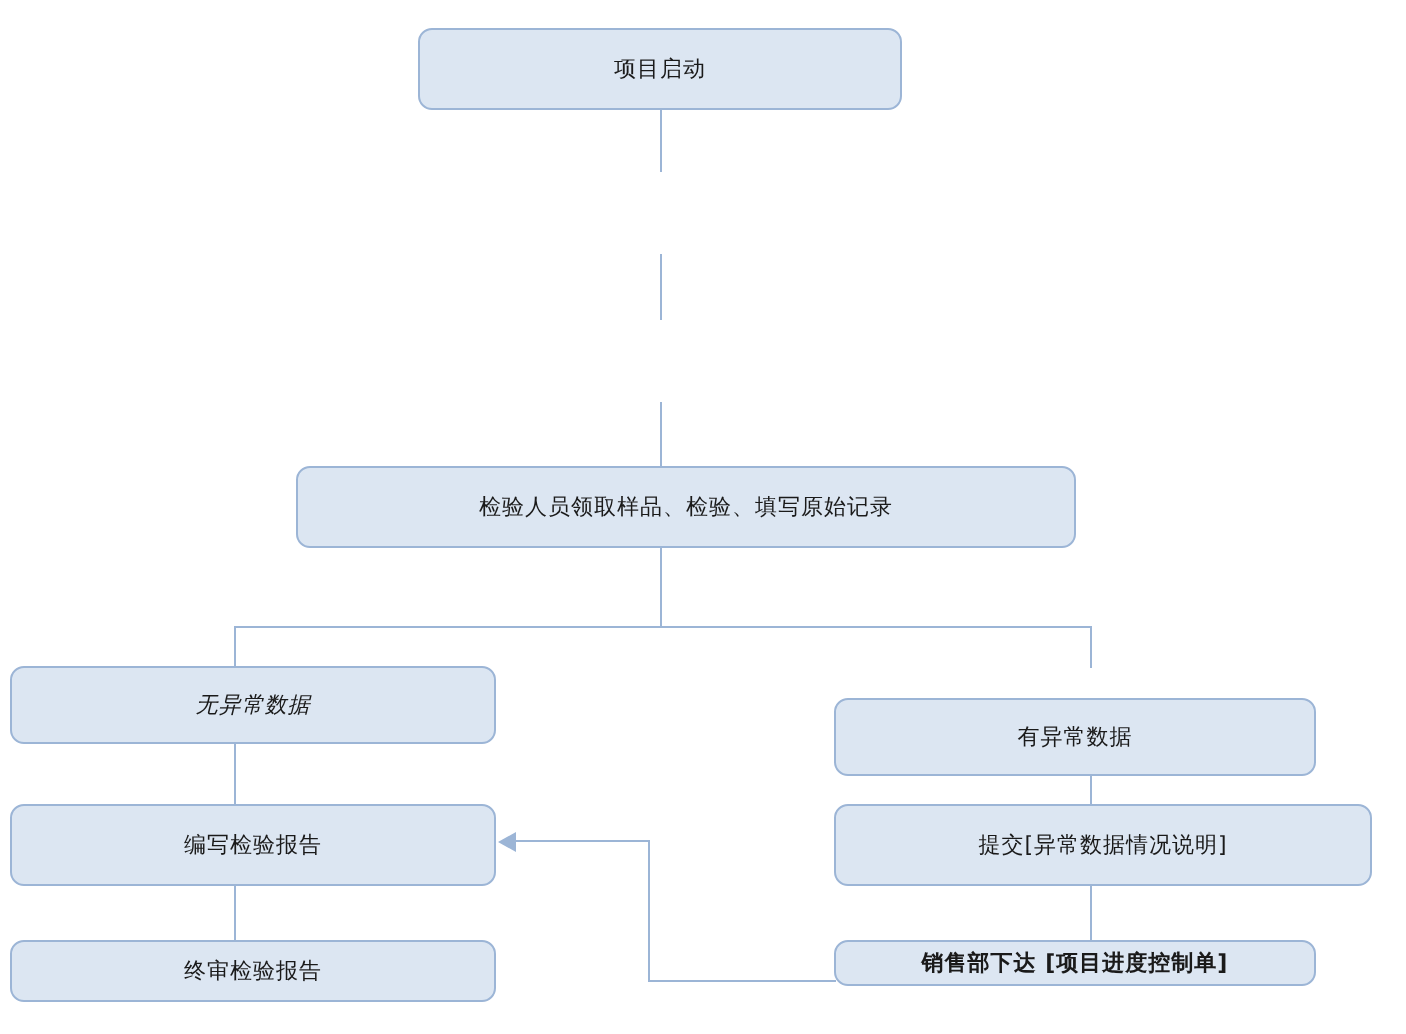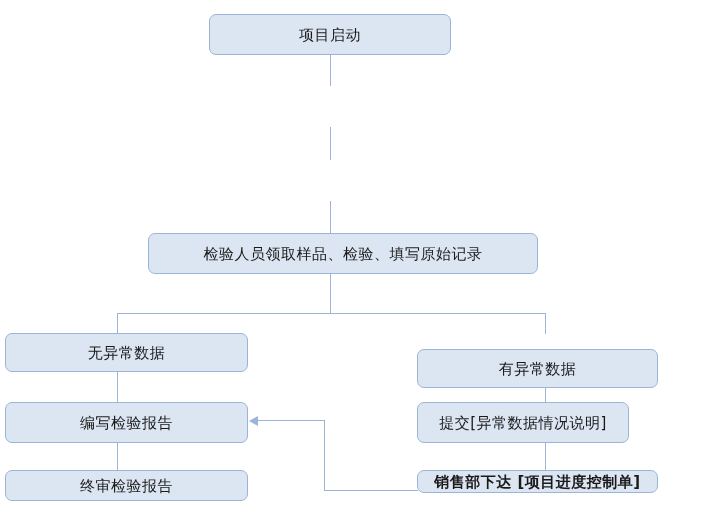--- a/index.html
+++ b/index.html
@@ -20,21 +20,21 @@
   .node {
     position: absolute;
     box-sizing: border-box;
     background: #dce6f2;
     border: 1px solid #9cb5d6;
     border-radius: 7px;
     display: flex;
     align-items: center;
     justify-content: center;
     color: #1a1a1a;
-    font-size: 15px;
+    font-size: 11px;
     line-height: 1.2;
     letter-spacing: 0.5px;
     white-space: nowrap;
     text-align: center;
   }
   .node .node-label {
     display: block;
   }
   
   .conn {
@@ -87,33 +87,33 @@
   <div class="node" style="left:209px; top:14px; width:242px; height:41px;">
     <span class="node-label">项目启动</span>
   </div>
 
 
 
   <div class="node" style="left:148px; top:233px; width:390px; height:41px;">
     <span class="node-label">检验人员领取样品、检验、填写原始记录</span>
   </div>
 
-  <div class="node" style="left:5px; top:333px; width:243px; height:39px;">
+  <div class="node" style="left:5px; top:333px; width:243px; height:39px;font-style:italic;">
     <span class="node-label">无异常数据</span>
   </div>
 
   <div class="node" style="left:417px; top:333px; width:241px; height:39px;margin-top:16px;">
     <span class="node-label">有异常数据</span>
   </div>
 
   <div class="node" style="left:5px; top:402px; width:243px; height:41px;">
     <span class="node-label">编写检验报告</span>
   </div>
 
-  <div class="node" style="left:417px; top:402px; width:212px; height:41px;">
+  <div class="node" style="left:417px; top:402px; width:269px; height:41px;">
     <span class="node-label">提交[异常数据情况说明]</span>
   </div>
 
   <div class="node" style="left:5px; top:470px; width:243px; height:31px;">
     <span class="node-label">终审检验报告</span>
   </div>
 
   <div class="node" style="left:417px; top:470px; width:241px; height:23px;font-weight:bold;">
     <span class="node-label">销售部下达 [项目进度控制单]</span>
   </div>

